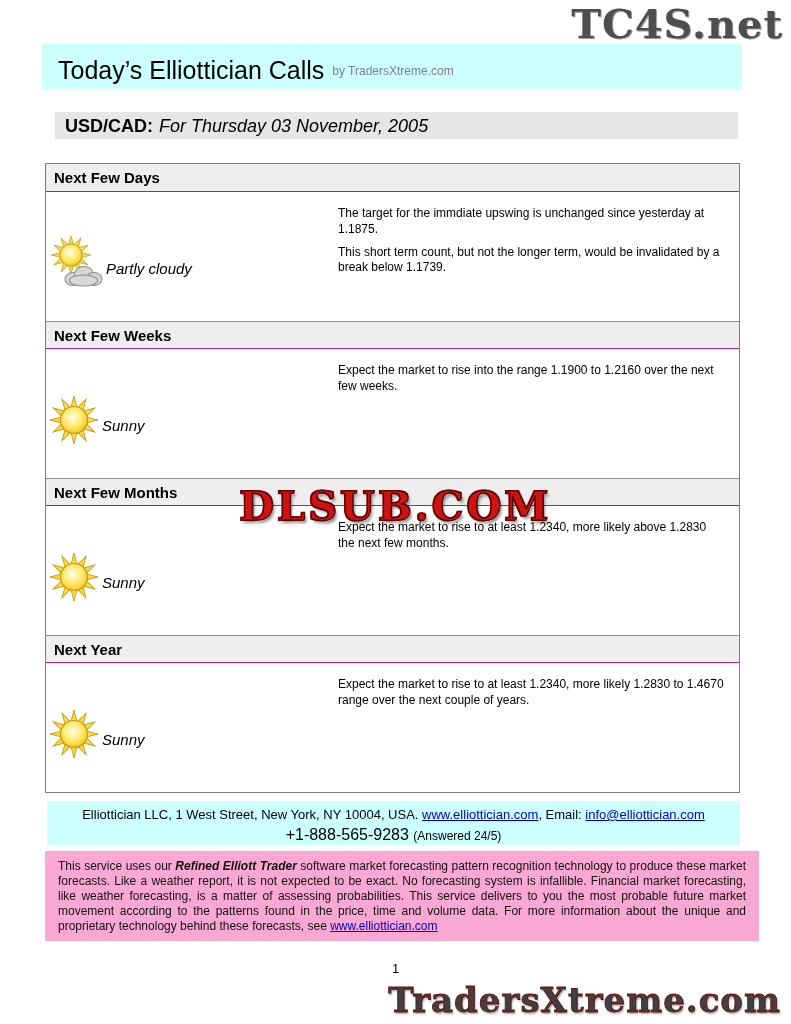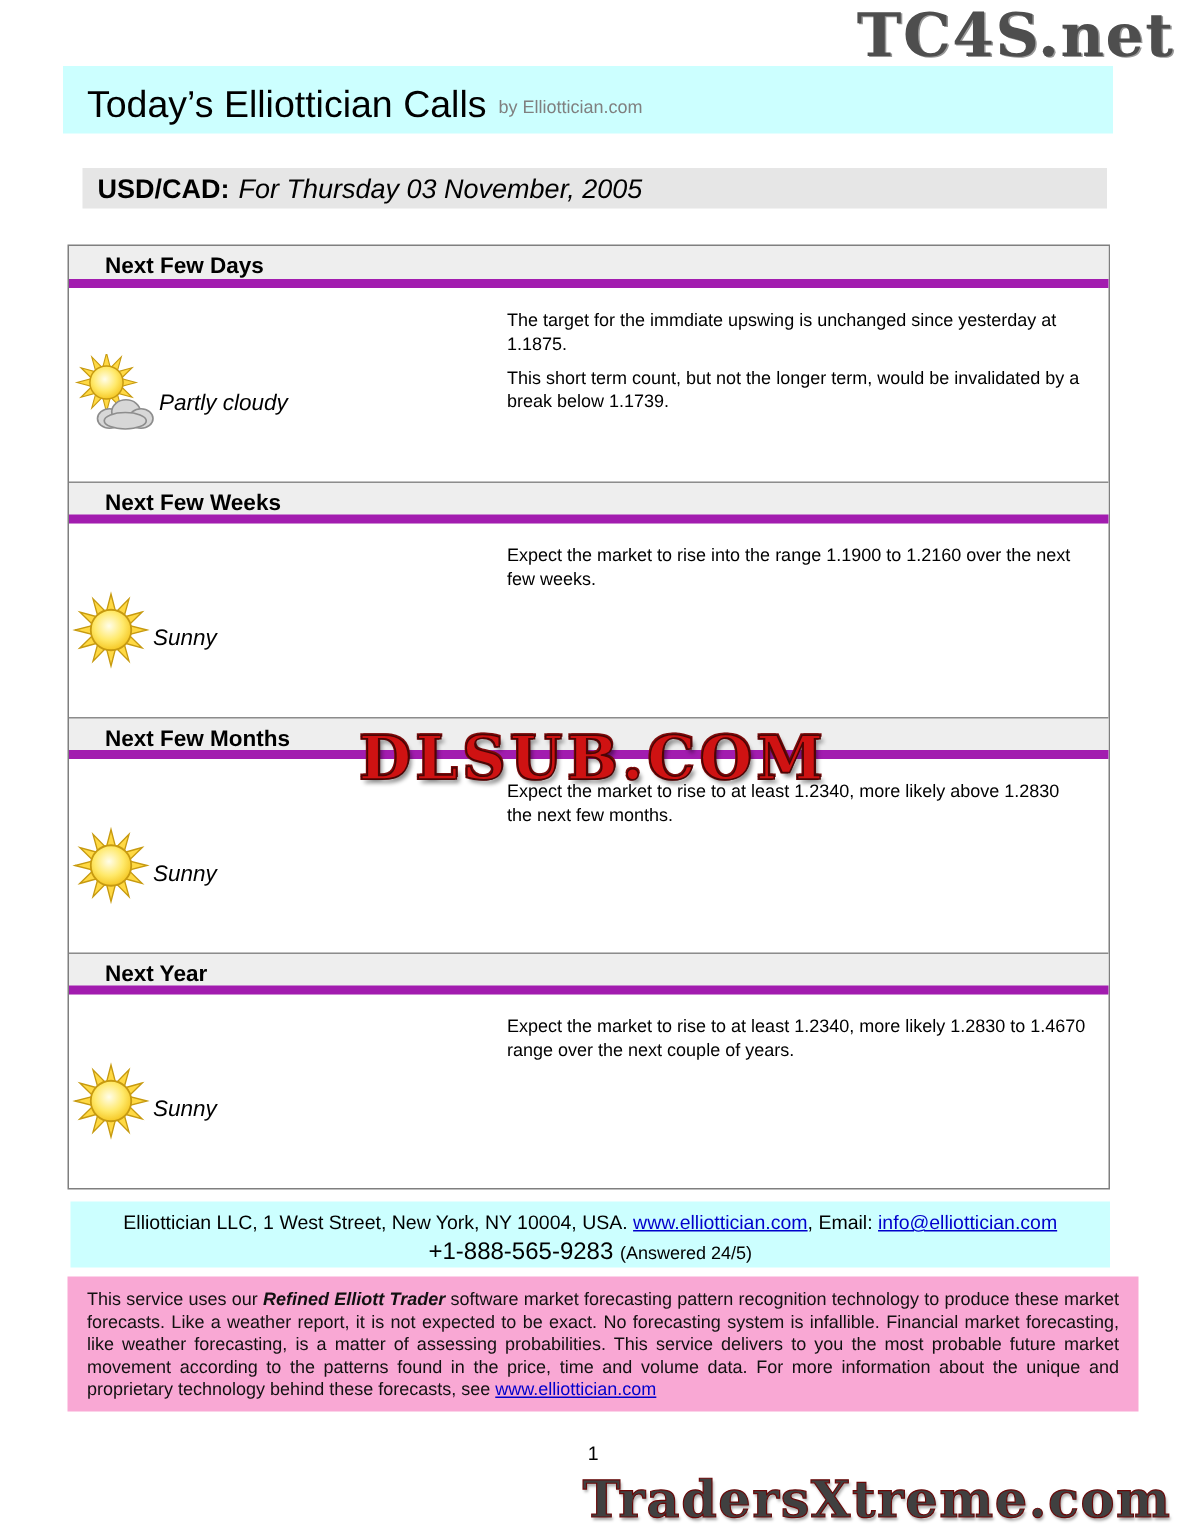--- a/index.html
+++ b/index.html
@@ -40,22 +40,22 @@
   .pair-bar {
     margin:23px 53px 0 55px; background:#e6e6e6; padding:4px 10px;
     font-size:18px; height:27px;
   }
   .pair-bar .pair { font-weight:bold; }
   .pair-bar .date-line { font-style:italic; margin-left:6px; }
 
   
   .report-table { margin:24px 51px 0 45px; border:1px solid #7f7f7f; background:#fff; }
   .section-header {
-    background:#eeeeee; border-bottom:6px solid #a21caf;
-    padding:5px 24px; font-size:15px; font-weight:bold; height:28px;
+    background:#eeeeee; border-bottom:1px solid #a21caf;
+    padding:5px 8px; font-size:15px; font-weight:bold; height:28px;
   }
   .section + .section .section-header { border-top:1px solid #8c8c8c; }
   .section-body { display:flex; min-height:129px; }
   .icon-cell {
     width:292px; display:flex; flex-direction:row; align-items:center;
     padding-top:13px;
   }
   .weather-caption { font-style:italic; font-size:15px; margin-top:10px; }
   .text-cell { flex:1; padding:14px 14px 10px 0; font-size:12px; line-height:1.32; }
   .text-cell p { margin:0 0 7px 0; }
@@ -121,21 +121,21 @@
 </svg>
 
 <div class="page">
 
   <div class="wm-top">TC4S.net</div>
   <div class="wm-center">DLSUB.COM</div>
   <div class="wm-bottom">TradersXtreme.com</div>
 
   <div class="title-bar">
     <span class="doc-title">Today’s Elliottician Calls</span>
-    <span class="byline">by Elliottician.com</span>
+    <span class="byline">by TradersXtreme.com</span>
   </div>
 
   <div class="pair-bar">
     <span class="pair">USD/CAD:</span><span class="date-line">For Thursday 03 November, 2005</span>
   </div>
 
   <div class="report-table">
 
     <div class="section">
       <div class="section-header">

